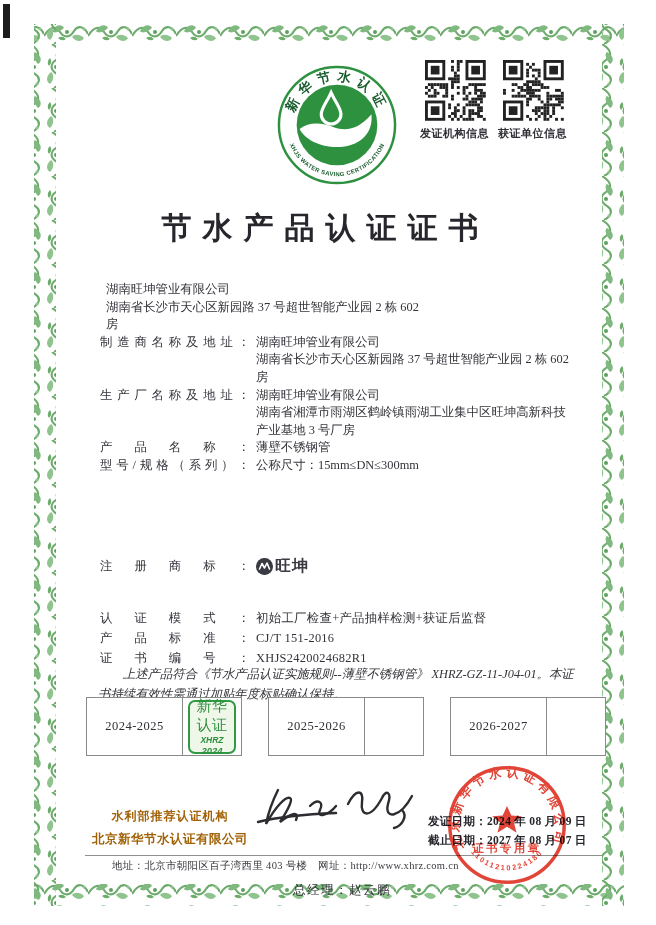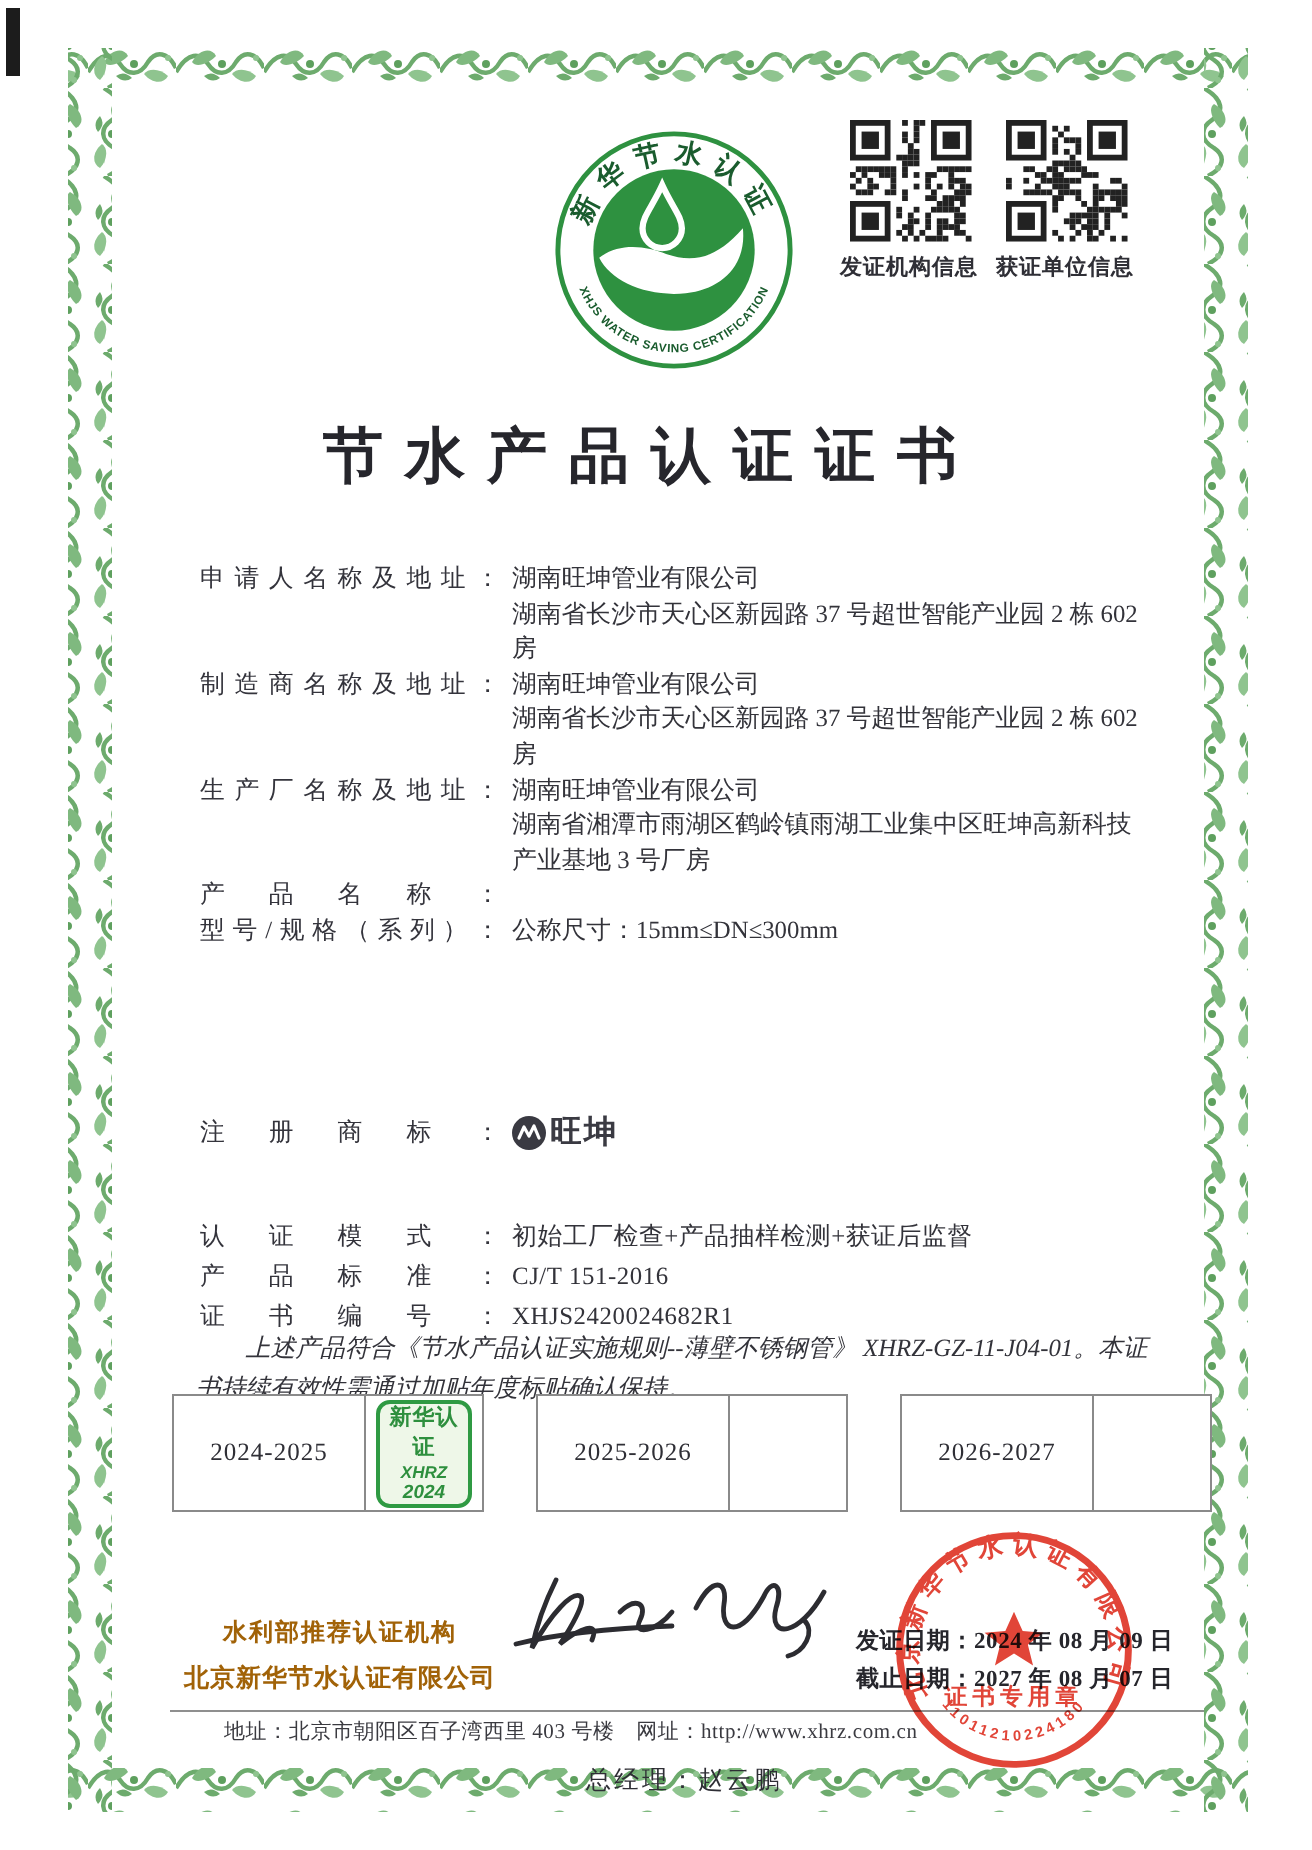--- a/index.html
+++ b/index.html
@@ -45,21 +45,21 @@
   
   .boxes{position:absolute;left:86px;top:697px;width:520px;display:flex;gap:26px;}
   .ybox{width:156px;height:57px;border:1px solid #8a8a8a;background:#fff;display:flex;}
   .ybox .ycell{width:95px;border-right:1px solid #8a8a8a;display:flex;align-items:center;justify-content:center;font-size:12.5px;color:#2f2f36;letter-spacing:.5px;}
   .ybox .scell{flex:1;display:flex;align-items:center;justify-content:center;}
   .sticker{
     width:44px;height:50px;border:2px solid #2f9a43;border-radius:7px;
     background:#eef7e8;text-align:center;display:flex;flex-direction:column;justify-content:center;
     font-family:"Liberation Sans","DejaVu Sans",sans-serif;
   }
-  .sticker .s1{font-size:11px;font-weight:bold;color:#2e8f3e;letter-spacing:.5px;}
+  .sticker .s1{font-size:15px;font-weight:normal;color:#2e8f3e;letter-spacing:.5px;}
   .sticker .s2{font-size:8.5px;font-weight:bold;font-style:italic;color:#2e8f3e;}
   .sticker .s3{font-size:9.5px;font-weight:bold;font-style:italic;color:#2e8f3e;}
   
   .org-block{position:absolute;left:70px;top:808px;width:200px;text-align:center;color:#a16207;}
   .org1{font-size:12px;letter-spacing:1px;font-weight:bold;}
   .org2{font-size:12.5px;letter-spacing:.5px;font-weight:bold;margin-top:6px;}
   .signature{position:absolute;left:252px;top:776px;width:170px;height:62px;}
   .manager{position:absolute;left:293px;top:838px;font-size:12.5px;letter-spacing:1.5px;color:#2e2e35;margin-top:44px;}
   .rule{position:absolute;left:85px;top:855px;width:517px;height:1px;background:#8f8f8f;}
   .address-line{position:absolute;left:112px;top:859px;font-size:10.5px;color:#3a3a40;letter-spacing:.3px;white-space:nowrap;}
@@ -375,21 +375,20 @@
         <rect x="3.5" y="52.5" width="17.5" height="17.5" fill="#fff"></rect>
         <rect x="7" y="56" width="10.5" height="10.5" fill="#222"></rect>
       </svg>
     <div class="qr-label">获证单位信息</div>
   </div>
 
   <div class="title">节水产品认证证书</div>
 
   <div class="fields">
     <div class="frow">
-      <div class="flabel">申请人名称及地址：</div>
       <div class="fvalue">
         <div class="vline">湖南旺坤管业有限公司</div>
         <div class="vline">湖南省长沙市天心区新园路 37 号超世智能产业园 2 栋 602</div>
         <div class="vline">房</div>
       </div>
     </div>
     <div class="frow">
       <div class="flabel">制造商名称及地址：</div>
       <div class="fvalue">
         <div class="vline">湖南旺坤管业有限公司</div>
@@ -400,20 +399,23 @@
     <div class="frow">
       <div class="flabel">生产厂名称及地址：</div>
       <div class="fvalue">
         <div class="vline">湖南旺坤管业有限公司</div>
         <div class="vline">湖南省湘潭市雨湖区鹤岭镇雨湖工业集中区旺坤高新科技</div>
         <div class="vline">产业基地 3 号厂房</div>
       </div>
     </div>
     <div class="frow">
       <div class="flabel">产品名称：</div>
+      <div class="fvalue">
+        <div class="vline">薄壁不锈钢管</div>
+      </div>
     </div>
     <div class="frow">
       <div class="flabel">型号/规格（系列）：</div>
       <div class="fvalue">
         <div class="vline">公称尺寸：15mm≤DN≤300mm</div>
       </div>
     </div>
   </div>
 
   <div class="trademark-row">

